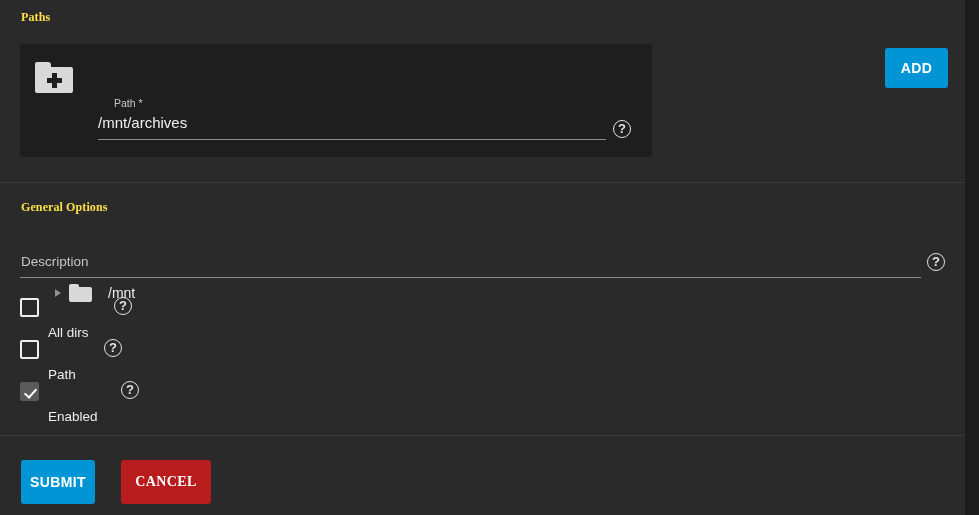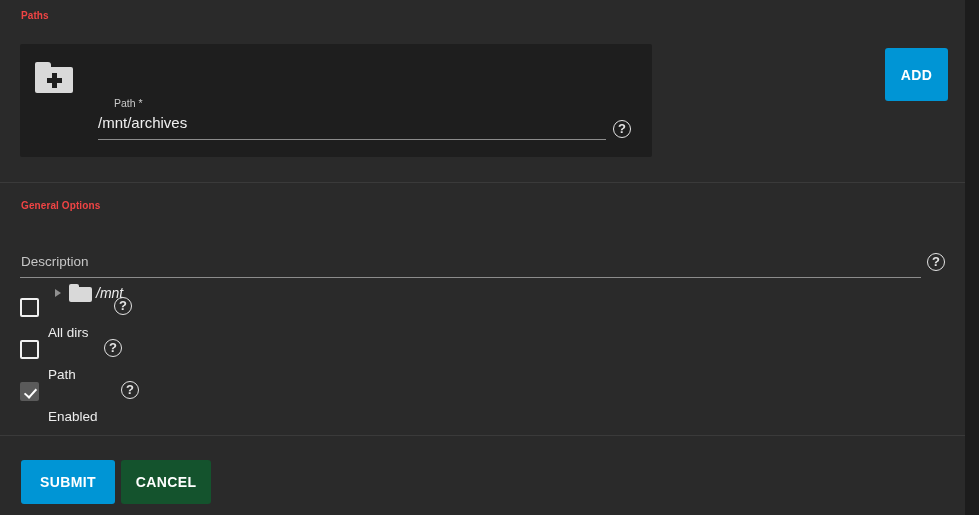--- a/index.html
+++ b/index.html
@@ -26,24 +26,25 @@
   .right-gutter {
     position: absolute;
     left: 965px; top: 0;
     width: 14px;
     height: 515px;
     background: #1c1c1c;
   }
 
   
   .section-title {
-    font-size: 10px;
+    font-size: 12px;
     font-weight: bold;
-    color: #ef4444;
+    color: #fde047;
     letter-spacing: .1px;
+    font-family: Liberation Serif, serif;
   }
   #paths-title {
     position: absolute;
     left: 21px;
     top: 10px;
   }
   .paths-card {
     position: absolute;
     left: 20px;
     top: 44px;
@@ -156,44 +157,43 @@
   }
   .tree-folder .body {
     position: absolute;
     left: 0; top: 3px;
     width: 23px; height: 15px;
     background: #d9d9d9;
     border-radius: 0 2px 2px 2px;
   }
   #tree-label {
     position: absolute;
-    left: 76px; top: 123px;
+    left: 88px; top: 123px;
     font-size: 14px;
     color: #ededed;
-    font-style: italic;
   }
 
   .btn {
     position: absolute;
     border: none;
     border-radius: 3px;
     color: #ffffff;
     font-family: "Liberation Sans", sans-serif;
     font-size: 14px;
     font-weight: bold;
     letter-spacing: .4px;
     cursor: pointer;
     padding: 0;
   }
   .btn-primary { background: #0095d5; }
-  .btn-neutral { background: #14532d; }
+  .btn-neutral { background: #b91c1c; font-family: Liberation Serif, serif; }
 
   #add-button {
     left: 885px; top: 48px;
-    width: 63px; height: 53px;
+    width: 63px; height: 40px;
     font-size: 14px;
   }
 
   
   .divider {
     position: absolute;
     left: 0;
     width: 965px;
     height: 1px;
     background: #3a3a3a;
@@ -262,21 +262,21 @@
   #label-all-dirs { left: 28px; }
   #label-quiet    { left: 28px; }
   #label-enabled  { left: 28px; }
 
   .check-help { top: -1px; }
   #help-all-dirs { left: 94px; }
   #help-quiet    { left: 84px; }
   #help-enabled  { left: 101px; }
 
   
-  #submit-button  { left: 21px;  top: 460px; width: 94px;  height: 44px; }
+  #submit-button  { left: 21px;  top: 460px; width: 74px;  height: 44px; }
   #cancel-button  { left: 121px; top: 460px; width: 90px;  height: 44px; }
   #advanced-button{ left: 220px; top: 460px; width: 190px; height: 44px; }
 </style>
 </head>
 <body>
 
 <div class="page">
 
   <div id="paths-title" class="section-title">Paths</div>
 

